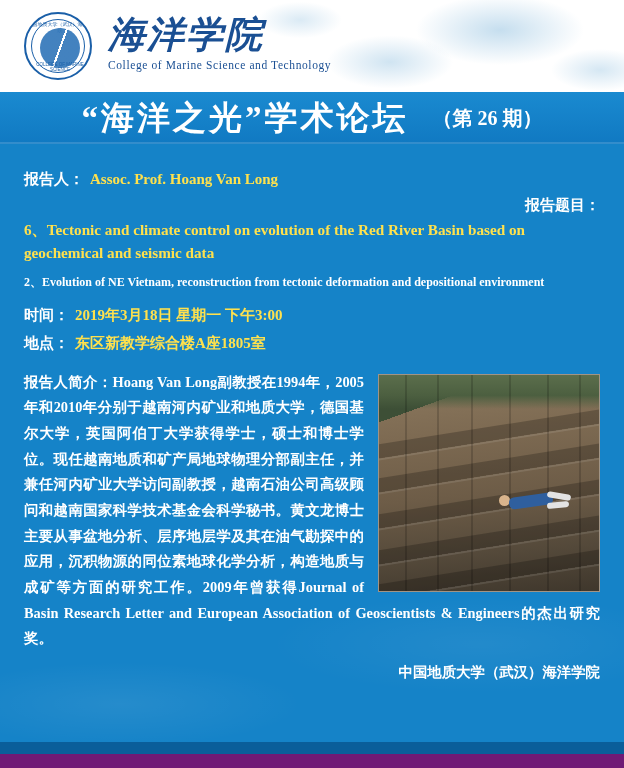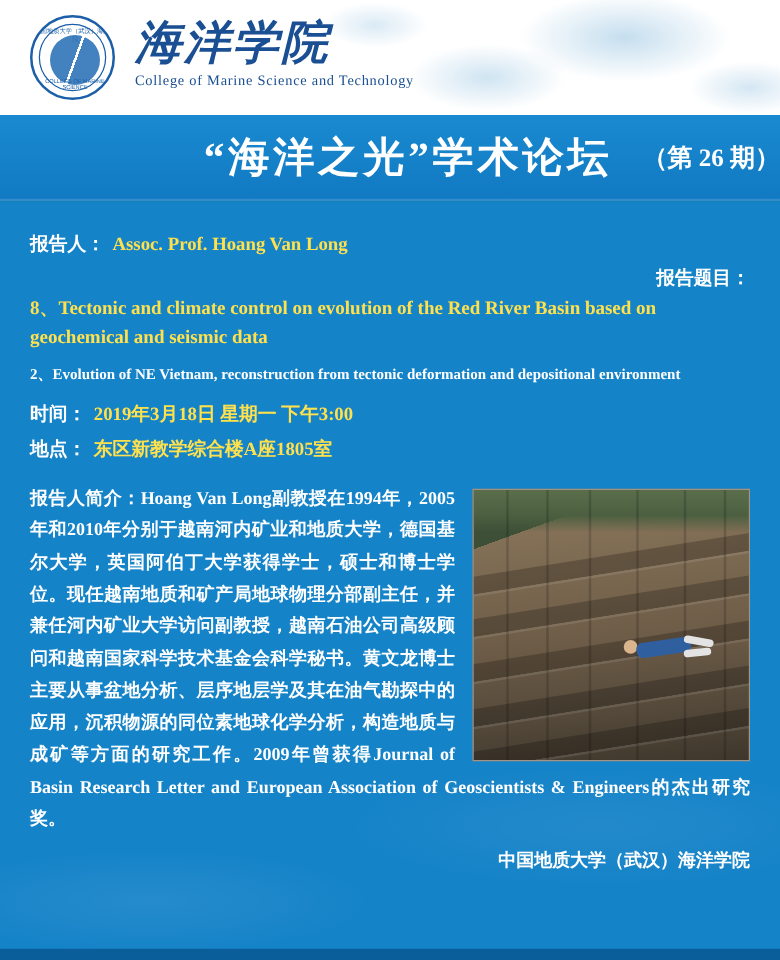--- a/index.html
+++ b/index.html
@@ -8,21 +8,21 @@
     background: #ffffff;
   }
   body {
     font-family: "Liberation Sans", sans-serif;
   }
   .poster {
     position: relative;
     width: 624px;
     height: 768px;
     overflow: hidden;
-    background: #0f766e;
+    background: #701a75;
     box-sizing: border-box;
   }
 
   
   .header {
     position: relative;
     height: 92px;
     background: #ffffff;
     overflow: hidden;
   }
@@ -102,25 +102,25 @@
     font-family: "Liberation Serif", serif;
     font-size: 11.5px;
     color: #1a4f93;
     letter-spacing: 0.6px;
     margin-top: 4px;
   }
 
   
   .title-band {
     position: relative;
-    height: 69px;
+    height: 52px;
     background: linear-gradient(180deg, #1a8ad0 0%, #1079c2 100%);
     display: flex;
     align-items: center;
-    justify-content: flex-end;
+    justify-content: center;
     overflow: hidden;
   }
   .title-band:after {
     content: "";
     position: absolute;
     left: 0; right: 0; bottom: 0;
     height: 2px;
     background: rgba(255,255,255,0.15);
   }
   .title-text {
@@ -360,21 +360,21 @@
     <div class="wave-bg"></div>
     <div class="content">
 
 
       <div class="row-line">
         <span class="label-plain">报告人：</span><span class="val-yellow">Assoc. Prof. Hoang Van Long</span>
       </div>
 
       <div class="topic-label">报告题目：</div>
 
-      <div class="topic-yellow">8、Tectonic and climate control on evolution of the Red River Basin based on geochemical and seismic data</div>
+      <div class="topic-yellow">6、Tectonic and climate control on evolution of the Red River Basin based on geochemical and seismic data</div>
       <div class="topic-white">2、Evolution of NE Vietnam, reconstruction from tectonic deformation and depositional environment</div>
 
       <div class="meta-line">
         <span>时间：</span><span class="meta-val">2019年3月18日 星期一 下午3:00</span>
       </div>
       <div class="meta-line">
         <span>地点：</span><span class="meta-val">东区新教学综合楼A座1805室</span>
       </div>
 
       <div class="bio-block">

